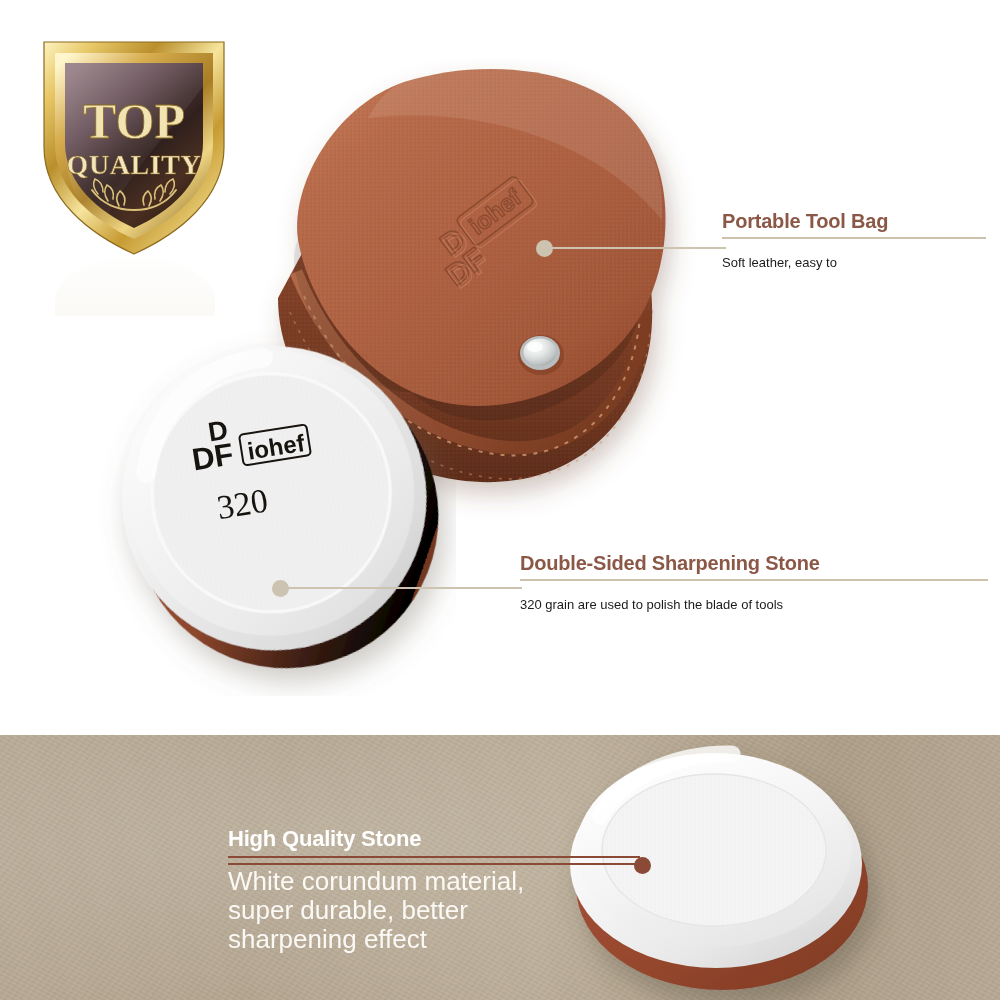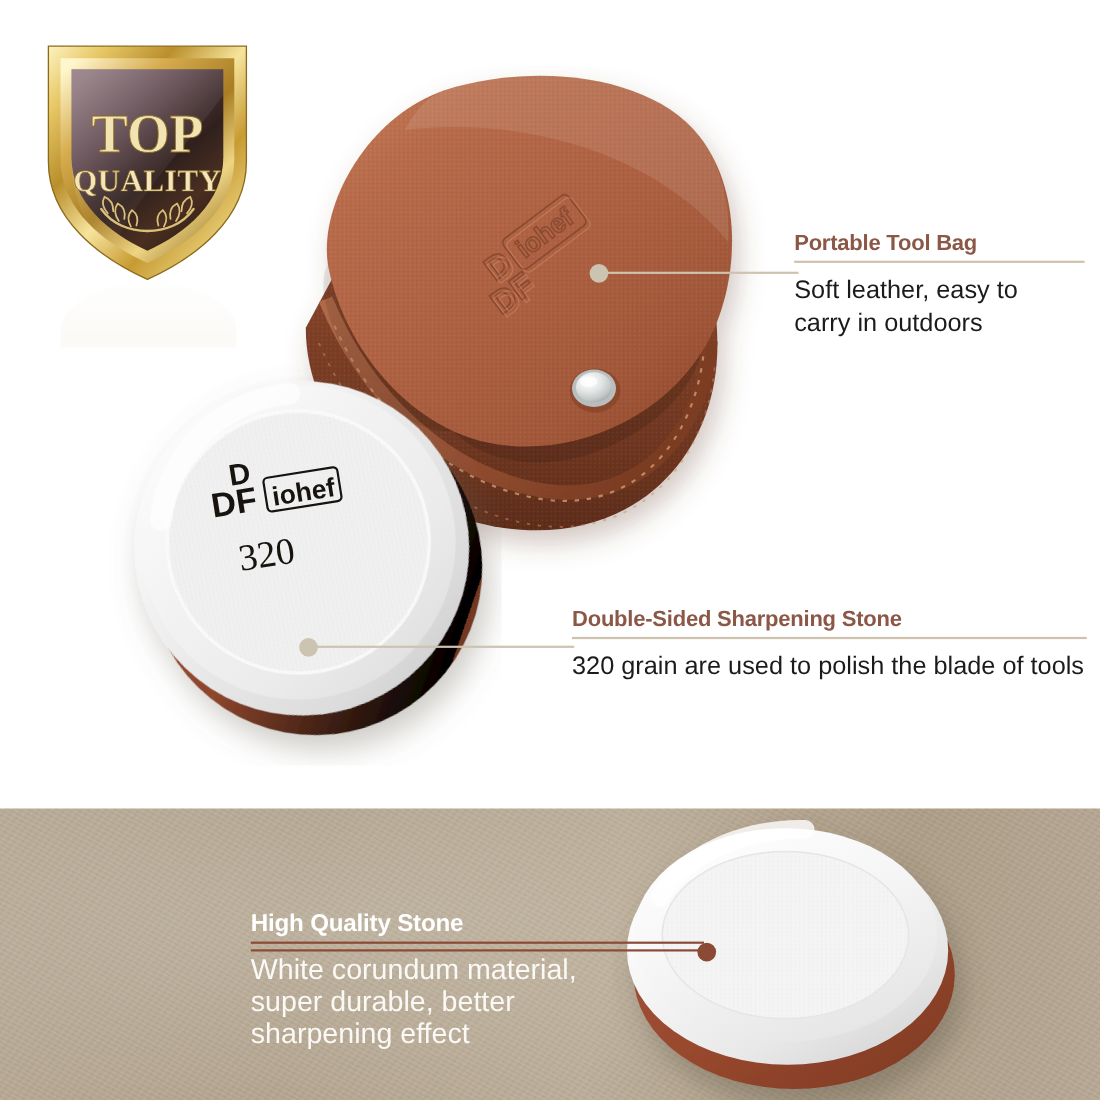--- a/index.html
+++ b/index.html
@@ -45,21 +45,21 @@
   .c-title{
     font-weight:bold;letter-spacing:-.2px;white-space:nowrap;
     font-family:"Liberation Sans", sans-serif;
   }
   .c-rule{height:2px;margin-top:4px;}
   .c-body{margin-top:9px;font-family:"Liberation Sans", sans-serif;}
   .c-body div{white-space:nowrap;}
 
   .callout.dark .c-title{color:#8b5746;font-size:20px;}
   .callout.dark .c-rule{background:linear-gradient(to right,#cfc2ad,#cfc2ad);}
-  .callout.dark .c-body{color:#1b1b1b;font-size:23px;line-height:30px;}
+  .callout.dark .c-body{color:#1b1b1b;font-size:13px;line-height:30px;}
 
   .callout.light .c-title{color:#ffffff;font-size:22px;}
   .callout.light .c-rule{background:#8a4a36;}
   .callout.light .c-body{color:#fbf9f6;font-size:26px;line-height:29px;}
 
   
   .conn{position:absolute;}
   .conn .ln{position:absolute;height:2px;}
   .conn .dot{position:absolute;border-radius:50%;}
 </style>
@@ -329,21 +329,20 @@
   <div class="conn" style="left:536px;top:238px;width:190px;height:20px;">
     <div class="dot" style="left:0;top:2px;width:17px;height:17px;background:#cdc3b1;"></div>
     <div class="ln" style="left:13px;top:9px;width:177px;background:#cdc3b1;"></div>
   </div>
 
   <div class="callout dark" style="left:722px;top:210px;width:264px;">
     <div class="c-title">Portable Tool Bag</div>
     <div class="c-rule"></div>
     <div class="c-body">
       <div>Soft leather, easy to</div>
-      <div>carry in outdoors</div>
     </div>
   </div>
 
   <div class="conn" style="left:272px;top:578px;width:250px;height:20px;">
     <div class="dot" style="left:0;top:2px;width:17px;height:17px;background:#cdc3b1;"></div>
     <div class="ln" style="left:13px;top:9px;width:237px;background:#cdc3b1;"></div>
   </div>
 
   <div class="callout dark" style="left:520px;top:552px;width:468px;">
     <div class="c-title">Double-Sided Sharpening Stone</div>

